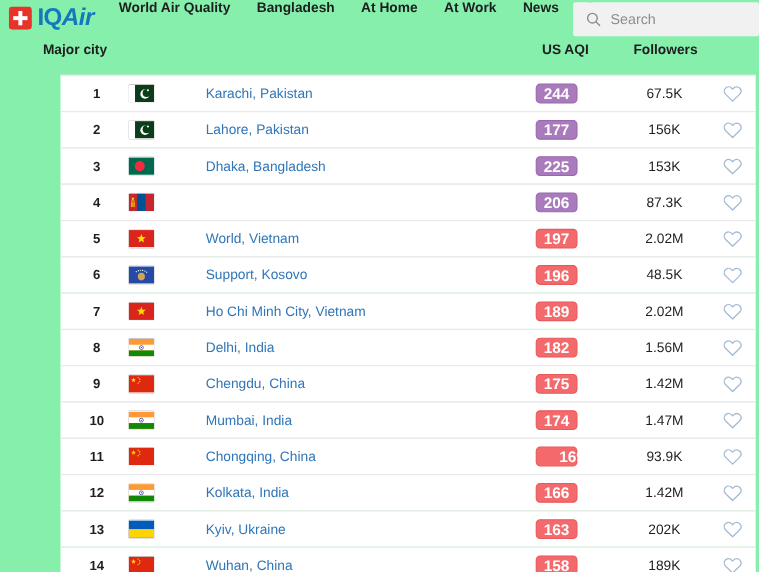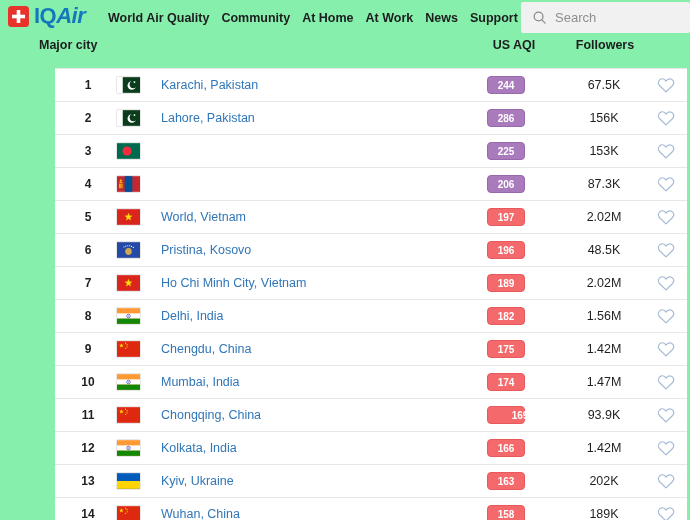--- a/index.html
+++ b/index.html
@@ -7,62 +7,62 @@
   body { font-family:"Liberation Sans", sans-serif; }
   #app { position:relative; width:690px; height:520px; background:#86efac; overflow:hidden; }
 
   
   .topbar { position:absolute; left:0; top:0; width:690px; height:36px; }
   .logo { position:absolute; left:8px; top:5px; display:flex; align-items:center; gap:5px; cursor:pointer; }
   .swiss { width:21px; height:21px; display:block; }
   .logo-text { font-size:22px; color:#1478bd; letter-spacing:-0.5px; line-height:1; }
   .logo-iq { font-weight:600; }
   .logo-air { font-weight:700; font-style:italic; }
-  .nav { position:absolute; left:108px; top:0; height:36px; display:flex; align-items:center; gap:12px; }
+  .nav { position:absolute; left:108px; top:0; height:36px; display:flex; align-items:flex-start; gap:24px; }
   .nav-item { font-size:12.5px; font-weight:700; color:#1d1d1f; white-space:nowrap; cursor:pointer; }
   .search-box { position:absolute; right:0; top:2px; width:169px; height:31px; background:#f1f1f2; border-radius:2px; display:flex; align-items:center; padding-left:11px; gap:8px; }
   .search-box svg { width:15px; height:15px; flex:0 0 auto; }
   .search-box input { border:none; outline:none; background:transparent; font-size:13px; color:#444; width:95px; font-family:"Liberation Sans", sans-serif; }
   .search-box input::placeholder { color:#8e8e8e; }
 
   
   .col-head { position:absolute; top:38px; font-size:12.5px; font-weight:700; color:#1d1d1f; }
   .head-city { left:39px; }
   .head-aqi { left:486px; width:56px; text-align:center; }
   .head-followers { left:570px; width:70px; text-align:center; }
 
   
   .table { position:absolute; left:55px; top:68px; width:632px; }
   .row { position:relative; height:33px; border-top:1px solid #e7e7e7; background:#fff; cursor:pointer; }
   .rank { position:absolute; left:13px; width:40px; top:50%; transform:translateY(-50%); text-align:center; font-size:12px; font-weight:700; color:#1f1f1f; }
   .flag { position:absolute; left:62px; top:50%; transform:translateY(-50%); width:23px; height:16px; box-shadow:0 0 1px rgba(0,0,0,.55); line-height:0; }
   .flag svg { width:23px; height:16px; display:block; }
-  .city { position:absolute; left:106px; top:50%; transform:translateY(-50%); font-size:12.5px; color:#3076b8; text-decoration:none; white-space:nowrap; }
-  .badge { position:absolute; left:432px; top:50%; transform:translateY(-50%); width:38px; height:18px; border:1px solid; border-radius:4px; color:#fff; font-size:10px; font-weight:700; display:flex; align-items:center; justify-content:center; }
+  .city { position:absolute; left:132px; top:50%; transform:translateY(-50%); font-size:12.5px; color:#3076b8; text-decoration:none; white-space:nowrap; }
+  .badge { position:absolute; left:432px; top:50%; transform:translateY(-50%); width:38px; height:18px; border:1px solid; border-radius:4px; color:#fff; font-size:14px; font-weight:700; display:flex; align-items:center; justify-content:center; }
   .followers { position:absolute; left:514px; width:70px; top:50%; transform:translateY(-50%); text-align:center; font-size:12.5px; color:#1f1f1f; }
   .heart { position:absolute; left:602px; top:50%; transform:translateY(-50%); width:18px; height:18px; }
   .heart svg { width:18px; height:18px; display:block; }
 </style>
 </head>
 <body>
 
 <div id="app">
 
   <div class="topbar">
     <div class="logo">
       <svg class="swiss" viewBox="0 0 21 21">
         <rect width="21" height="21" rx="3.5" fill="#e8332a"></rect>
         <rect x="8.7" y="4" width="3.6" height="13" fill="#fff"></rect>
         <rect x="4" y="8.7" width="13" height="3.6" fill="#fff"></rect>
       </svg>
       <span class="logo-text"><span class="logo-iq">IQ</span><span class="logo-air">Air</span></span>
     </div>
     <nav class="nav" id="nav">
         <span class="nav-item">World Air Quality</span>
-        <span class="nav-item">Community</span>
+        <span class="nav-item">Bangladesh</span>
         <span class="nav-item">At Home</span>
         <span class="nav-item">At Work</span>
         <span class="nav-item">News</span>
         <span class="nav-item">Support</span>
       </nav>
     <div class="search-box">
       <svg viewBox="0 0 24 24" fill="none" stroke="#8a8a8a" stroke-width="2" stroke-linecap="round">
         <circle cx="10.5" cy="10.5" r="7"></circle>
         <line x1="15.8" y1="15.8" x2="21" y2="21"></line>
       </svg>
@@ -100,36 +100,37 @@
         <span class="flag">
           <svg viewBox="0 0 22 15">
             <rect width="22" height="15" fill="#fff"></rect>
             <rect x="5.5" width="16.5" height="15" fill="#0b3d1d"></rect>
             <circle cx="14.2" cy="7.9" r="4.1" fill="#fff"></circle>
             <circle cx="15.6" cy="7" r="3.5" fill="#0b3d1d"></circle>
             <circle cx="16.7" cy="4.7" r="0.9" fill="#fff"></circle>
           </svg>
         </span>
         <a class="city">Lahore, Pakistan</a>
-        <span class="badge" style="background: rgb(169, 122, 188); border-color: rgb(151, 104, 171);">286</span>
+        <span class="badge" style="background: rgb(169, 122, 188); border-color: rgb(151, 104, 171);">177</span>
         <span class="followers">156K</span>
         <span class="heart">
           <svg viewBox="0 0 24 24" fill="none" stroke="#a4bad4" stroke-width="1.6" stroke-linejoin="round">
             <path d="M20.84 5.61a5.2 5.2 0 0 0-7.78 0L12 6.67l-1.06-1.06a5.2 5.2 0 0 0-7.78 6.9l1.06 1.18L12 21.23l7.78-7.54 1.06-1.18a5.2 5.2 0 0 0 0-6.9z"></path>
           </svg>
         </span>
       </div>
       <div class="row">
         <span class="rank">3</span>
         <span class="flag">
           <svg viewBox="0 0 22 15">
             <rect width="22" height="15" fill="#006a4e"></rect>
             <circle cx="9.6" cy="7.5" r="4.4" fill="#f42a41"></circle>
           </svg>
         </span>
+        <a class="city">Dhaka, Bangladesh</a>
         <span class="badge" style="background: rgb(169, 122, 188); border-color: rgb(151, 104, 171);">225</span>
         <span class="followers">153K</span>
         <span class="heart">
           <svg viewBox="0 0 24 24" fill="none" stroke="#a4bad4" stroke-width="1.6" stroke-linejoin="round">
             <path d="M20.84 5.61a5.2 5.2 0 0 0-7.78 0L12 6.67l-1.06-1.06a5.2 5.2 0 0 0-7.78 6.9l1.06 1.18L12 21.23l7.78-7.54 1.06-1.18a5.2 5.2 0 0 0 0-6.9z"></path>
           </svg>
         </span>
       </div>
       <div class="row">
         <span class="rank">4</span>
@@ -180,21 +181,21 @@
             <g fill="#fff">
               <circle cx="6.6" cy="4.6" r="0.55"></circle>
               <circle cx="8.4" cy="3.8" r="0.55"></circle>
               <circle cx="10.3" cy="3.4" r="0.55"></circle>
               <circle cx="12.2" cy="3.5" r="0.55"></circle>
               <circle cx="14" cy="4.1" r="0.55"></circle>
               <circle cx="15.6" cy="5" r="0.55"></circle>
             </g>
           </svg>
         </span>
-        <a class="city">Pristina, Kosovo</a>
+        <a class="city">Support, Kosovo</a>
         <span class="badge" style="background: rgb(244, 105, 107); border-color: rgb(231, 89, 91);">196</span>
         <span class="followers">48.5K</span>
         <span class="heart">
           <svg viewBox="0 0 24 24" fill="none" stroke="#a4bad4" stroke-width="1.6" stroke-linejoin="round">
             <path d="M20.84 5.61a5.2 5.2 0 0 0-7.78 0L12 6.67l-1.06-1.06a5.2 5.2 0 0 0-7.78 6.9l1.06 1.18L12 21.23l7.78-7.54 1.06-1.18a5.2 5.2 0 0 0 0-6.9z"></path>
           </svg>
         </span>
       </div>
       <div class="row">
         <span class="rank">7</span>

